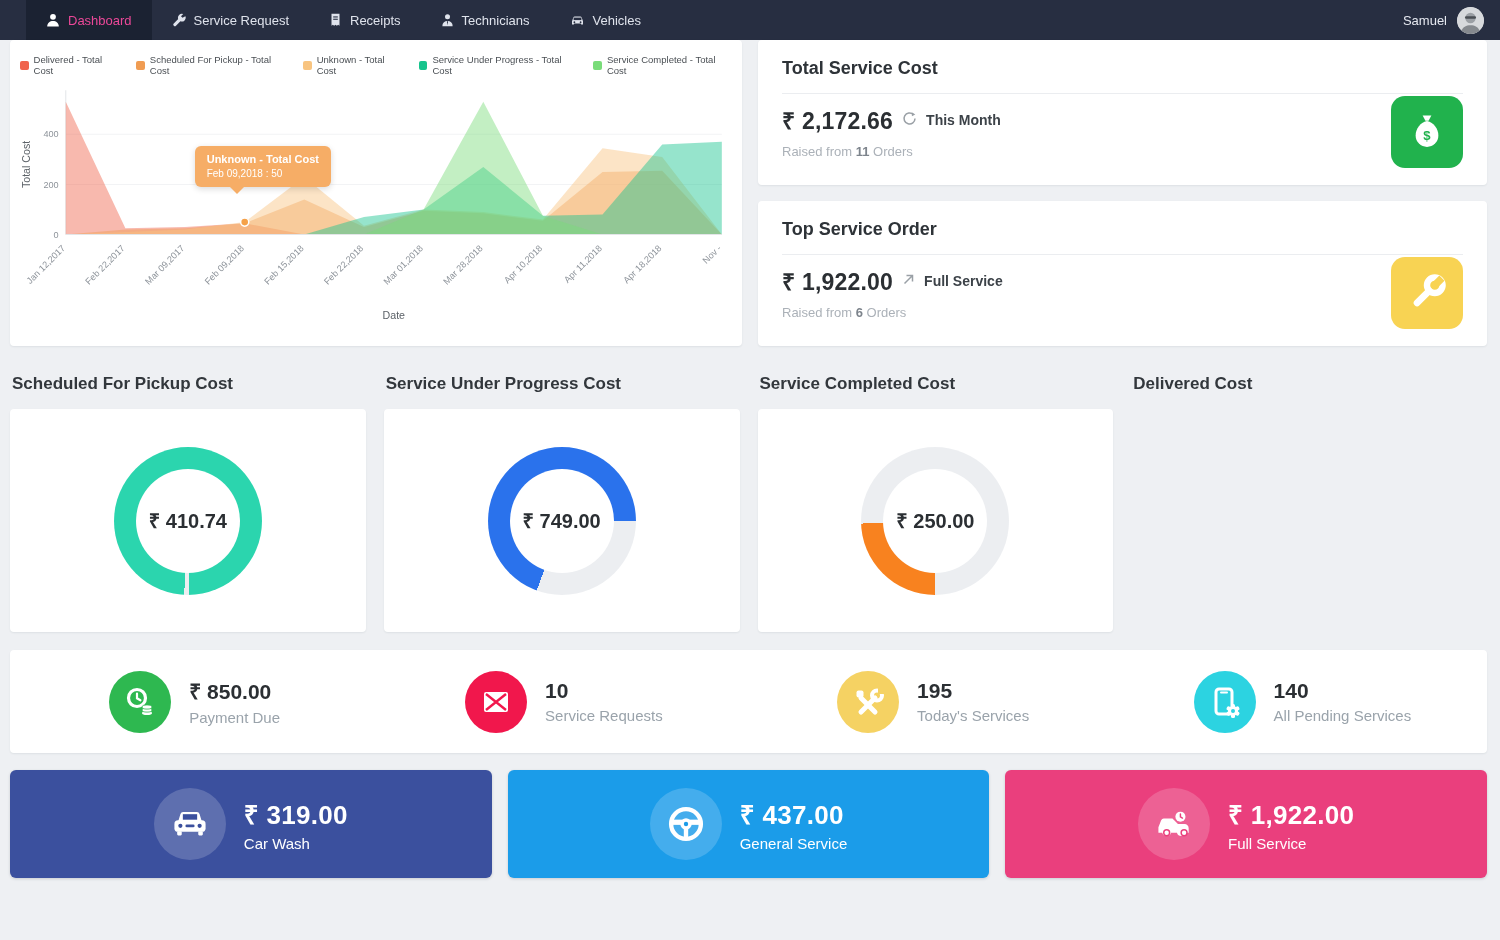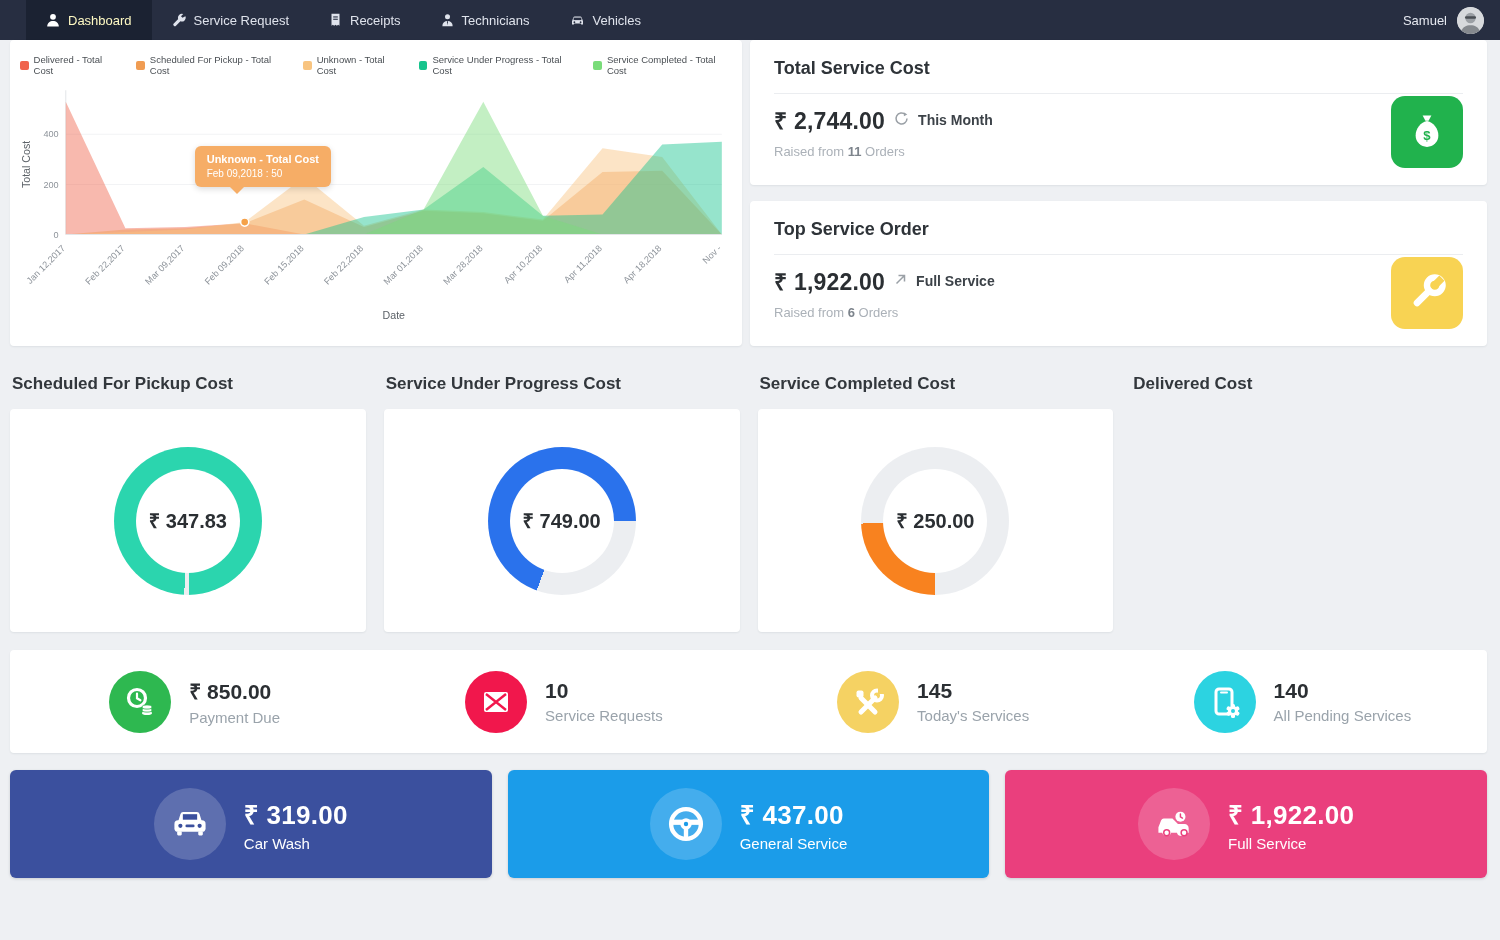--- a/index.html
+++ b/index.html
@@ -3,33 +3,33 @@
 <meta charset="utf-8">
 <style>
   * { margin:0; padding:0; box-sizing:border-box; }
   html,body { width:1500px; height:940px; }
   body { background:#eef0f3; font-family:"Liberation Sans", sans-serif; color:#2f3337; overflow:hidden; }
 
   
   .navbar { height:40px; background:#272e41; display:flex; align-items:center; padding-right:16px; }
   .nav-item { height:40px; display:flex; align-items:center; gap:8px; padding:0 20px; color:#dfe3ec; font-size:13px; cursor:pointer; }
   .nav-item:first-child { margin-left:18px; }
-  .nav-item.active { background:#1b2232; color:#fef9c3;margin-left:26px; }
+  .nav-item.active { background:#1b2232; color:#ec4899;margin-left:26px; }
   .nav-item svg { display:block; }
   .nav-spacer { flex:1; }
   .nav-user { display:flex; align-items:center; gap:10px; color:#e6e9f0; font-size:13px; cursor:pointer; }
   .avatar { width:27px; height:27px; border-radius:50%; overflow:hidden; background:#cfd2d6; }
 
   
   .content { padding:0 13px 0 10px; }
   .page-title { font-size:18px; font-weight:600; color:#32373c; margin:20px 0 16px 2px; }
 
   .card { background:#fff; border-radius:4px; box-shadow:0 1px 2px rgba(31,45,61,.08); }
 
-  .top-grid { display:grid; grid-template-columns:732px 1fr; gap:8px; }
+  .top-grid { display:grid; grid-template-columns:732px 1fr; gap:16px; }
   .chart-card { height:306px; padding:12px 10px 6px; }
   .right-col { display:flex; flex-direction:column; gap:16px; }
   .summary-card { flex:1; padding:18px 24px 16px; display:flex; flex-direction:column; }
   .summary-title { font-size:18px; font-weight:600; color:#2e3338; padding-bottom:14px; border-bottom:1px solid #ebedf0; }
   .summary-body { flex:1; display:flex; align-items:center; justify-content:space-between; }
   .summary-amount-row { display:flex; align-items:center; gap:9px; }
   .summary-amount { font-size:23px; font-weight:700; color:#2b2f33; letter-spacing:.2px; }
   .summary-tag { font-size:14px; font-weight:600; color:#3c4248; }
   .summary-sub { margin-top:8px; font-size:13px; color:#abb1b8; }
   .summary-sub b { color:#7d848c; font-weight:700; }
@@ -199,21 +199,21 @@
         </div>
       </div>
     </div>
 
     <div class="right-col">
       <div class="card summary-card">
         <div class="summary-title">Total Service Cost</div>
         <div class="summary-body">
           <div>
             <div class="summary-amount-row">
-              <span class="summary-amount">₹ 2,744.00</span>
+              <span class="summary-amount">₹ 2,172.66</span>
               <span><svg width="15" height="15" viewBox="0 0 15 15" fill="none">
                     <path d="M13 7.5a5.5 5.5 0 1 1-1.7-4" stroke="#9aa0a6" stroke-width="1.5"></path>
                     <path d="M9.8 1.2 13.3 3.6 9.9 5.2z" fill="#9aa0a6"></path>
                   </svg></span>
               <span class="summary-tag">This Month</span>
             </div>
             <div class="summary-sub">
               <span>Raised from</span>
               <b>11</b>
               <span>Orders</span>
@@ -259,21 +259,21 @@
       </div>
     </div>
   </section>
 
   <section class="donut-section">
     <div>
       <h3 class="donut-title">Scheduled For Pickup Cost</h3>
       <div class="card donut-card">
         <div class="donut-ring" style="background: conic-gradient(from 183deg, rgb(43, 213, 174) 0deg, rgb(43, 213, 174) 356deg, rgb(236, 238, 241) 356deg, rgb(236, 238, 241) 360deg);">
             <div class="donut-hole">
-              <span class="donut-value">₹ 347.83</span>
+              <span class="donut-value">₹ 410.74</span>
             </div>
           </div>
       </div>
     </div>
     <div>
       <h3 class="donut-title">Service Under Progress Cost</h3>
       <div class="card donut-card">
         <div class="donut-ring" style="background: conic-gradient(from 200deg, rgb(42, 114, 236) 0deg, rgb(42, 114, 236) 250deg, rgb(236, 238, 241) 250deg, rgb(236, 238, 241) 360deg);">
             <div class="donut-hole">
               <span class="donut-value">₹ 749.00</span>
@@ -328,21 +328,21 @@
       <div class="stat-icon" style="background: rgb(245, 210, 99);">
         <svg width="34" height="34" viewBox="0 0 34 34">
             <path d="M10 27 24 13" stroke="#fff" stroke-width="5" stroke-linecap="round"></path>
             <circle cx="26" cy="10.5" r="5" fill="none" stroke="#fff" stroke-width="4"></circle>
             <rect x="27" y="2" width="7" height="7" fill="#f5d263"></rect>
             <path d="M24 27 10 13" stroke="#fff" stroke-width="5" stroke-linecap="round"></path>
             <rect x="5.5" y="5.5" width="7" height="7" rx="2" fill="#fff"></rect>
           </svg>
       </div>
       <div>
-        <div class="stat-value">145</div>
+        <div class="stat-value">195</div>
         <div class="stat-label">Today's Services</div>
       </div>
     </div>
     <div class="stat-item">
       <div class="stat-icon" style="background: rgb(44, 211, 225);">
         <svg width="34" height="34" viewBox="0 0 34 34">
             <rect x="8" y="4" width="16" height="25" rx="3" fill="none" stroke="#fff" stroke-width="3"></rect>
             <path d="M13 7.5h6" stroke="#fff" stroke-width="2" stroke-linecap="round"></path>
             <g transform="translate(25 26)">
               <rect x="-2" y="-7" width="4" height="14" rx="1.5" fill="#fff"></rect>

